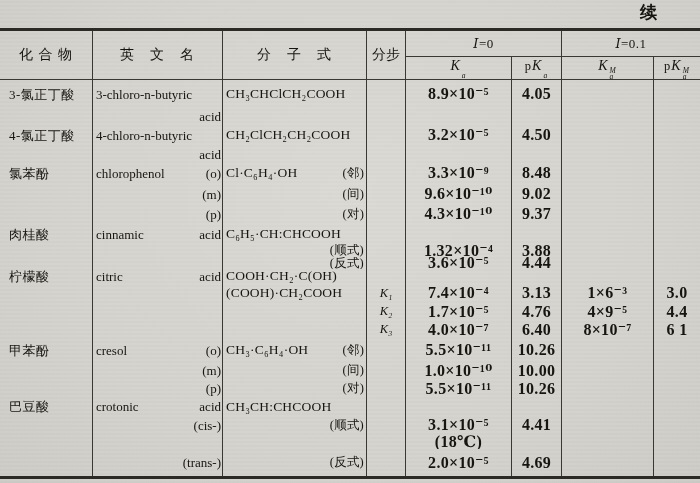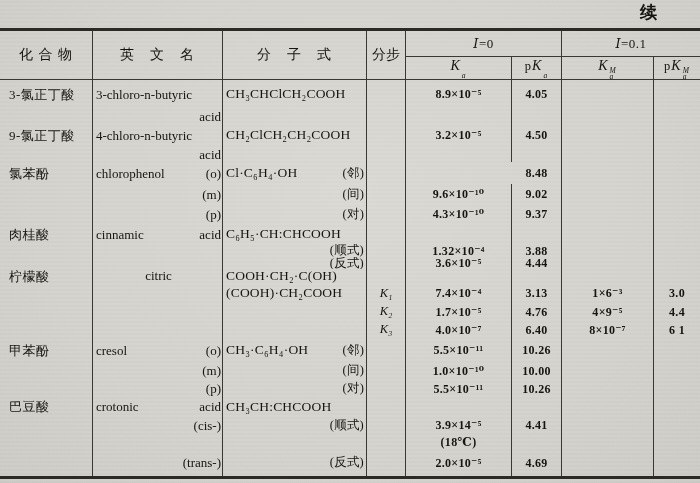--- a/index.html
+++ b/index.html
@@ -33,21 +33,21 @@
   .khead i { font-style:italic; }
   .khead .pre { font-size:12.5px; }
   .stack { display:inline-flex; flex-direction:column; align-items:flex-start; font-size:9px; line-height:0.85; font-style:italic; transform:translateY(3px); margin-left:1px; }
   .stack sup,.stack sub { line-height:0.85; }
   
   .c1 { padding-left:9px; font-size:13px; letter-spacing:0.5px; }
   .c2 { padding:0 1px 0 3px; font-size:13px; }
   .c3 { padding:0 2px 0 3px; font-size:13.5px; letter-spacing:0.2px; }
   .c4 { justify-content:center; font-style:italic; font-size:12.5px; }
   .c5,.c6,.c7,.c8 { justify-content:center; }
-  .c5 .ct,.c6 .ct,.c7 .ct,.c8 .ct { font-weight:700; font-size:12px; letter-spacing:0.3px; }
+  .c5 .ct,.c6 .ct,.c7 .ct,.c8 .ct { font-weight:700; font-size:16px; letter-spacing:0.3px; }
   .rt { margin-left:auto; }
   .c2 .rt { font-size:13px; }
   .c3 .rt { font-size:12.5px; }
 </style>
 </head>
 <body>
 
 <div class="page">
 
   <div class="continued">续</div>
@@ -121,21 +121,21 @@
       <div class="c c2" style="grid-area: 4 / 2;">
         <span class="rt">acid</span>
       </div>
       <div class="c c3" style="grid-area: 4 / 3;"></div>
       <div class="c c4" style="grid-area: 4 / 4;"></div>
       <div class="c c5" style="grid-area: 4 / 5;"></div>
       <div class="c c6" style="grid-area: 4 / 6;"></div>
       <div class="c c7" style="grid-area: 4 / 7;"></div>
       <div class="c c8 last" style="grid-area: 4 / 8;"></div>
       <div class="c c1" style="grid-area: 5 / 1;">
-        <span class="ct">9-氯正丁酸</span>
+        <span class="ct">4-氯正丁酸</span>
       </div>
       <div class="c c2" style="grid-area: 5 / 2;">
         <span class="lt">4-chloro-n-butyric</span>
       </div>
       <div class="c c3" style="grid-area: 5 / 3;">
         <span class="lt">CH₂ClCH₂CH₂COOH</span>
       </div>
       <div class="c c4" style="grid-area: 5 / 4;"></div>
       <div class="c c5" style="grid-area: 5 / 5;">
         <span class="ct">3.2×10⁻⁵</span>
@@ -160,20 +160,23 @@
       </div>
       <div class="c c2" style="grid-area: 7 / 2;">
         <span class="lt">chlorophenol</span>
         <span class="rt">(o)</span>
       </div>
       <div class="c c3" style="grid-area: 7 / 3;">
         <span class="lt">Cl·C₆H₄·OH</span>
         <span class="rt">(邻)</span>
       </div>
       <div class="c c4" style="grid-area: 7 / 4;"></div>
+      <div class="c c5" style="grid-area: 7 / 5;">
+        <span class="ct">3.3×10⁻⁹</span>
+      </div>
       <div class="c c6" style="grid-area: 7 / 6;">
         <span class="ct">8.48</span>
       </div>
       <div class="c c7" style="grid-area: 7 / 7;"></div>
       <div class="c c8 last" style="grid-area: 7 / 8;"></div>
       <div class="c c1" style="grid-area: 8 / 1;"></div>
       <div class="c c2" style="grid-area: 8 / 2;">
         <span class="rt">(m)</span>
       </div>
       <div class="c c3" style="grid-area: 8 / 3;">
@@ -243,21 +246,21 @@
         <span class="ct">3.6×10⁻⁵</span>
       </div>
       <div class="c c6" style="grid-area: 12 / 6;">
         <span class="ct">4.44</span>
       </div>
       <div class="c c7" style="grid-area: 12 / 7;"></div>
       <div class="c c8 last" style="grid-area: 12 / 8;"></div>
       <div class="c c1" style="grid-area: 13 / 1;">
         <span class="ct">柠檬酸</span>
       </div>
-      <div class="c c2" style="grid-area: 13 / 2; flex-direction: column;">
+      <div class="c c2" style="grid-area: 13 / 2;">
         <span class="lt">citric</span>
         <span class="rt">acid</span>
       </div>
       <div class="c c3" style="grid-area: 13 / 3;">
         <span class="lt">COOH·CH₂·C(OH)</span>
       </div>
       <div class="c c4" style="grid-area: 13 / 4;"></div>
       <div class="c c5" style="grid-area: 13 / 5;"></div>
       <div class="c c6" style="grid-area: 13 / 6;"></div>
       <div class="c c7" style="grid-area: 13 / 7;"></div>
@@ -387,21 +390,21 @@
       <div class="c c8 last" style="grid-area: 20 / 8;"></div>
       <div class="c c1" style="grid-area: 21 / 1;"></div>
       <div class="c c2" style="grid-area: 21 / 2;">
         <span class="rt">(cis-)</span>
       </div>
       <div class="c c3" style="grid-area: 21 / 3;">
         <span class="rt">(顺式)</span>
       </div>
       <div class="c c4" style="grid-area: 21 / 4;"></div>
       <div class="c c5" style="grid-area: 21 / 5;">
-        <span class="ct">3.9×14⁻⁵</span>
+        <span class="ct">3.1×10⁻⁵</span>
       </div>
       <div class="c c6" style="grid-area: 21 / 6;">
         <span class="ct">4.41</span>
       </div>
       <div class="c c7" style="grid-area: 21 / 7;"></div>
       <div class="c c8 last" style="grid-area: 21 / 8;"></div>
       <div class="c c1" style="grid-area: 22 / 1;"></div>
       <div class="c c2" style="grid-area: 22 / 2;"></div>
       <div class="c c3" style="grid-area: 22 / 3;"></div>
       <div class="c c4" style="grid-area: 22 / 4;"></div>

